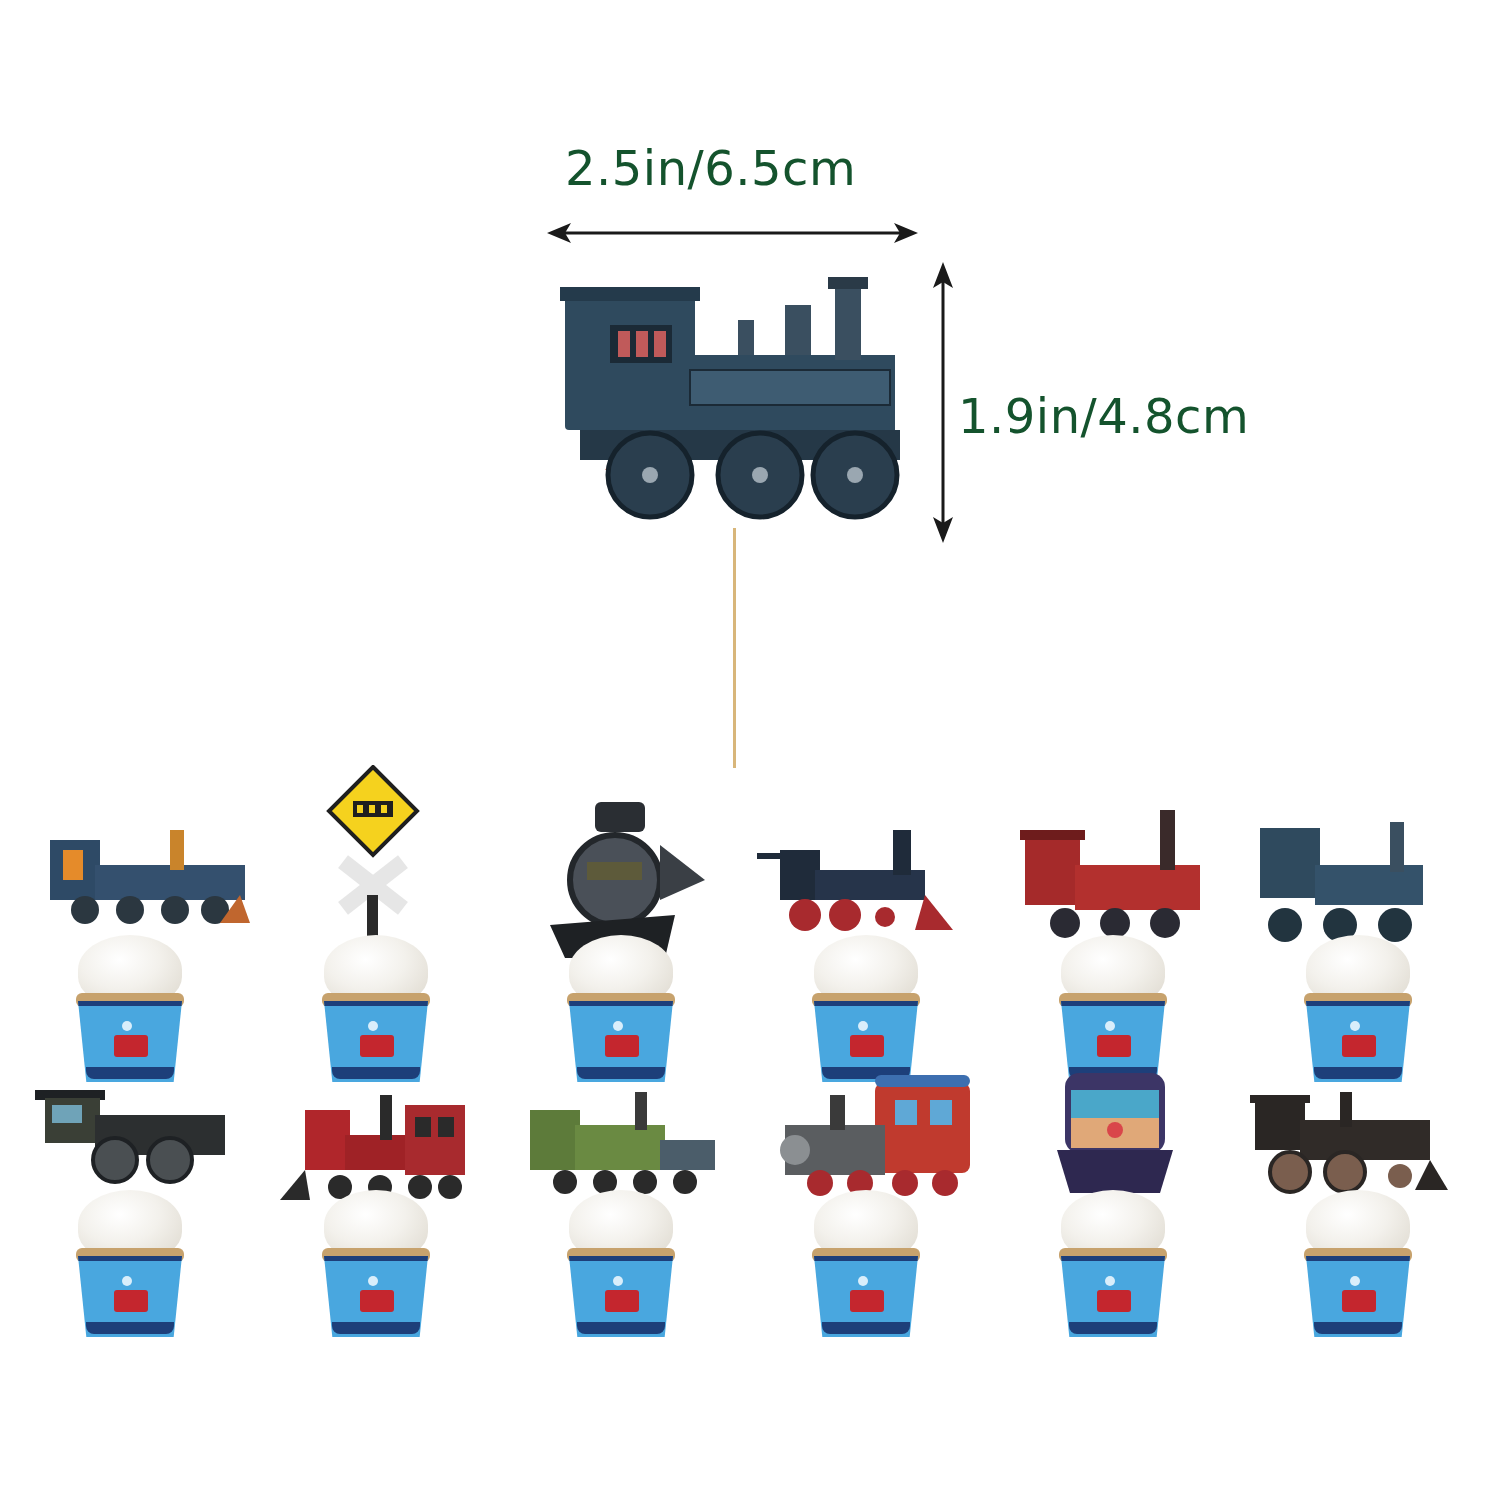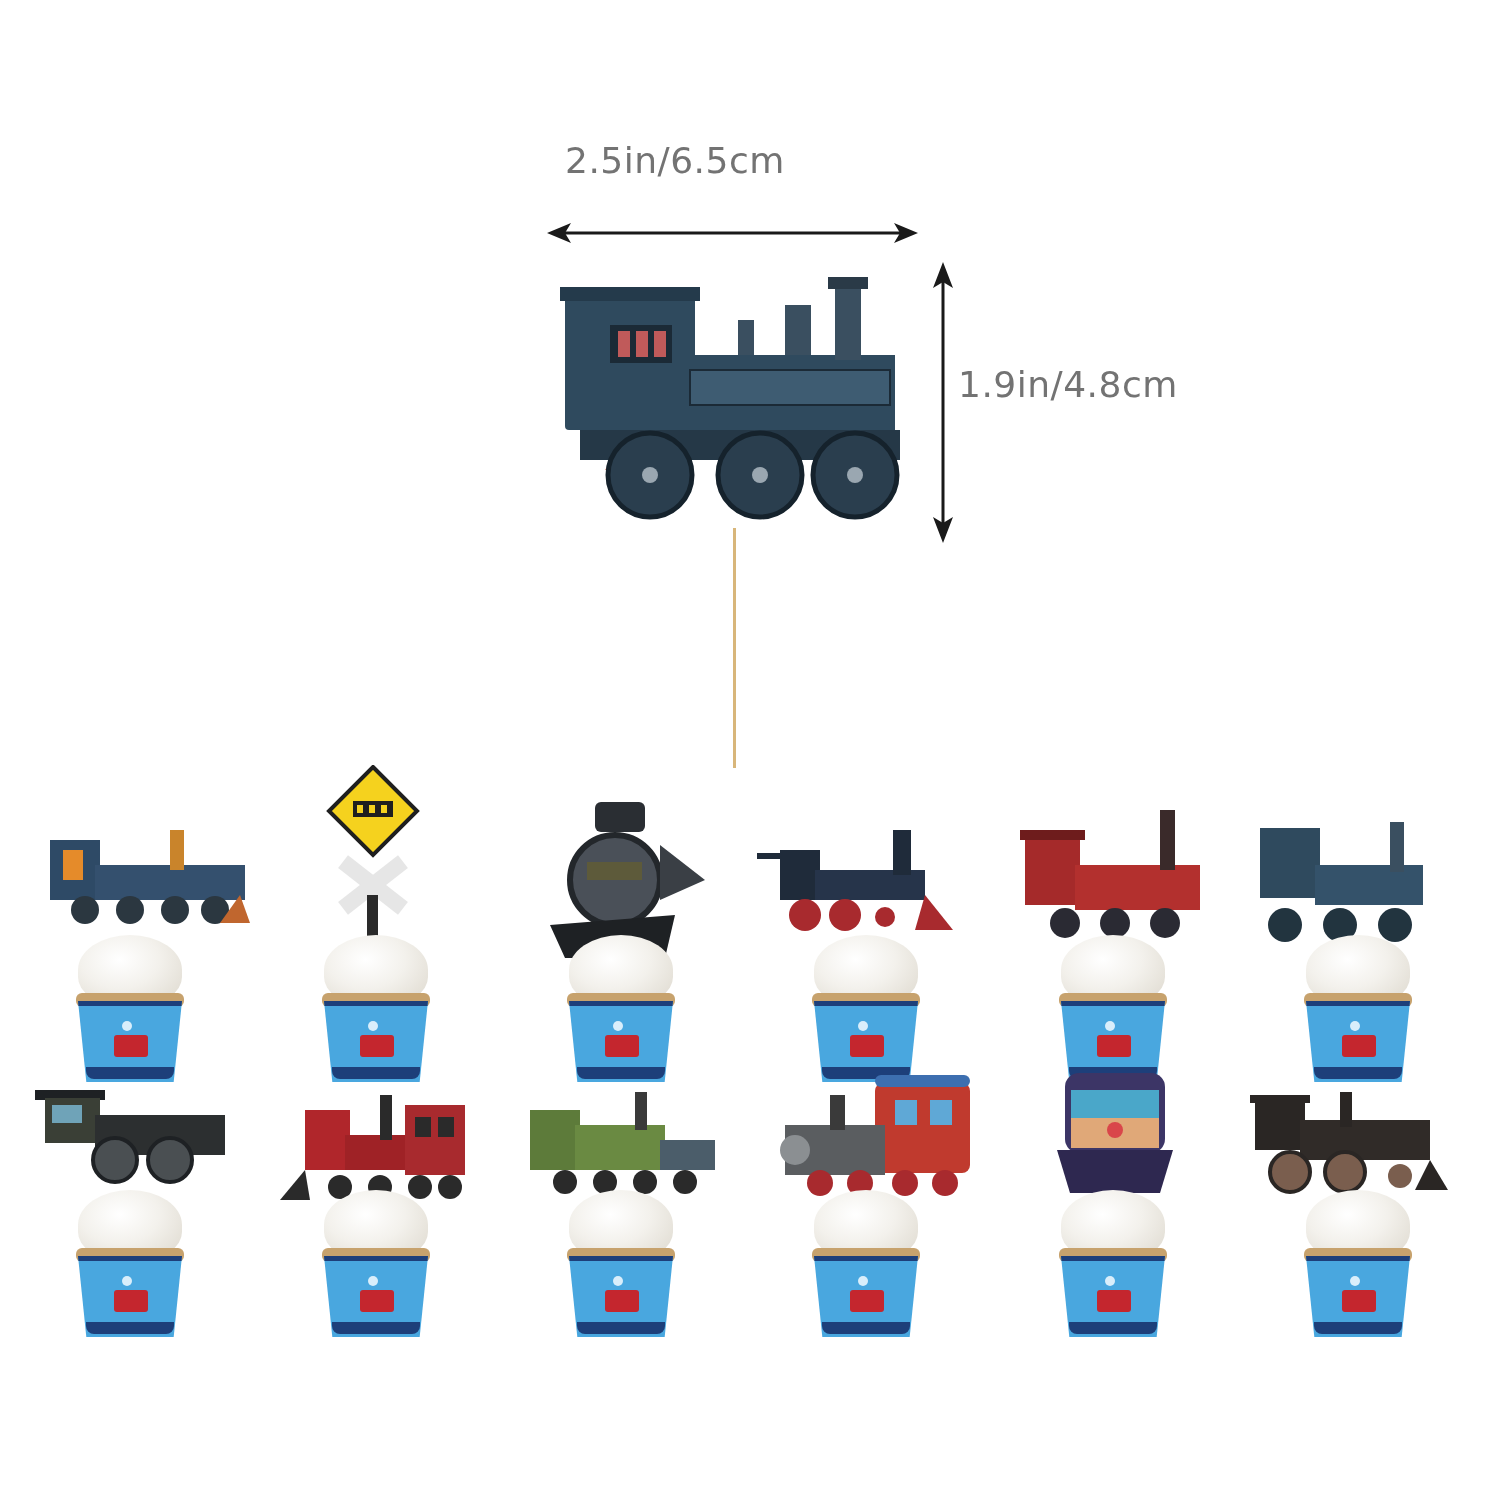--- a/index.html
+++ b/index.html
@@ -1,18 +1,18 @@
 <!DOCTYPE html>
 <html><head>
 <meta charset="utf-8">
 <style>
   html,body{margin:0;padding:0;background:#fff;}
   body{width:1500px;height:1500px;position:relative;overflow:hidden;font-family:"DejaVu Sans",sans-serif;}
   .abs{position:absolute;}
-  .dim-label{font-size:36px;color:#737373;letter-spacing:0.5px;white-space:nowrap;}
+  .dim-label{font-size:48px;color:#14532d;letter-spacing:0.5px;white-space:nowrap;}
   .stick{position:absolute;width:3px;background:#d8b67a;}
   .topper{position:absolute;}
   .cupcake{position:absolute;width:116px;height:150px;}
   .frost{position:absolute;left:6px;top:0;width:104px;height:70px;border-radius:50% 50% 40% 40%;
          background:radial-gradient(ellipse at 40% 35%,#fff 0%,#f3f1ec 45%,#dcd7cc 100%);}
   .crust{position:absolute;left:4px;top:58px;width:108px;height:14px;background:#c7a26d;border-radius:6px;}
   .wrapper{position:absolute;left:6px;top:66px;width:104px;height:76px;background:#49a7df;
            clip-path:polygon(0 0,100% 0,92% 100%,8% 100%);border-top:5px solid #1d3f7a;}
   .wrapper-band{position:absolute;left:14px;top:132px;width:88px;height:12px;background:#1d3f7a;border-radius:0 0 8px 8px;}
   .mini-train{position:absolute;left:42px;top:100px;width:34px;height:22px;background:#c4262e;border-radius:3px;}
@@ -26,21 +26,21 @@
   <line x1="10" y1="15" x2="365" y2="15" stroke="#1a1a1a" stroke-width="3"></line>
   <polygon points="2,15 26,5 20,15 26,25" fill="#1a1a1a"></polygon>
   <polygon points="373,15 349,5 355,15 349,25" fill="#1a1a1a"></polygon>
 </svg>
 
 <svg class="abs" style="left:928px;top:260px;" width="30" height="285">
   <line x1="15" y1="8" x2="15" y2="277" stroke="#1a1a1a" stroke-width="3"></line>
   <polygon points="15,2 5,28 15,22 25,28" fill="#1a1a1a"></polygon>
   <polygon points="15,283 5,257 15,263 25,257" fill="#1a1a1a"></polygon>
 </svg>
-<div class="abs dim-label" style="left:958px;top:364px;">1.9in/4.8cm</div>
+<div class="abs dim-label" style="left:958px;top:388px;">1.9in/4.8cm</div>
 
 <svg class="topper" style="left:560px;top:275px;" width="350" height="255">
   <rect x="5" y="20" width="130" height="135" fill="#2f4a5e" rx="4"></rect>
   <rect x="0" y="12" width="140" height="14" fill="#243a4b"></rect>
   <rect x="50" y="50" width="62" height="38" fill="#1b2a36"></rect>
   <rect x="58" y="56" width="12" height="26" fill="#c05a5a"></rect>
   <rect x="76" y="56" width="12" height="26" fill="#c05a5a"></rect>
   <rect x="94" y="56" width="12" height="26" fill="#c05a5a"></rect>
   <rect x="125" y="80" width="210" height="75" fill="#2f4a5e"></rect>
   <rect x="130" y="95" width="200" height="35" fill="#3e5c72" stroke="#1b2a36" stroke-width="2"></rect>

